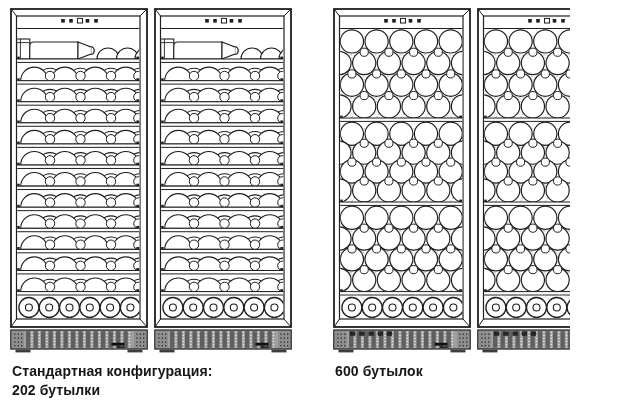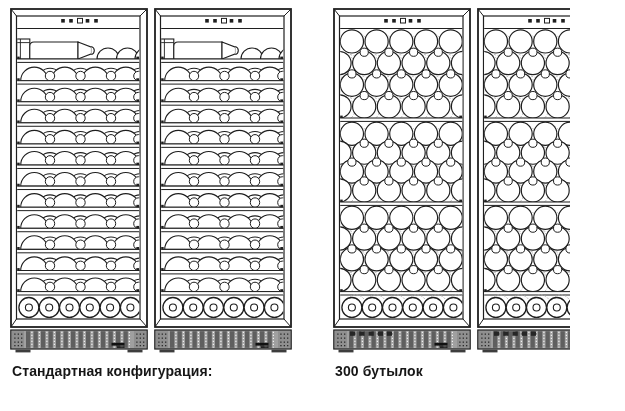--- a/index.html
+++ b/index.html
@@ -618,20 +618,21 @@
               <rect x="117.5" y="341.6" width="15" height="2.8" fill="#3d3d3d"></rect>
             </g>
           </g>
           <clipPath id="clip1">
             <rect x="7.2" y="8.7" width="122.1" height="301.6"></rect>
           </clipPath>
         </svg>
     </div>
     <div class="caption">
       <div>Стандартная конфигурация:</div>
+      <div>202 бутылки</div>
     </div>
   </section>
 
   <section class="figure figure-maximum">
     <div class="pair">
       <svg viewBox="0 0 138 346">
           <g>
             <g>
               <rect x="1" y="1" width="136" height="318" fill="#fff" stroke="#1f1f1f" stroke-width="1.8"></rect>
               <rect x="6.5" y="8" width="123.5" height="303" fill="#fff" stroke="#1f1f1f" stroke-width="1.2"></rect>
@@ -1231,17 +1232,17 @@
               <rect x="5.5" y="341.6" width="15" height="2.8" fill="#3d3d3d"></rect>
               <rect x="117.5" y="341.6" width="15" height="2.8" fill="#3d3d3d"></rect>
             </g>
           </g>
           <clipPath id="clip3">
             <rect x="7.2" y="8.7" width="122.1" height="301.6"></rect>
           </clipPath>
         </svg>
     </div>
     <div class="caption">
-      <div>300 бутылок</div>
+      <div>600 бутылок</div>
     </div>
   </section>
 
 </div>
 
 </body></html>

